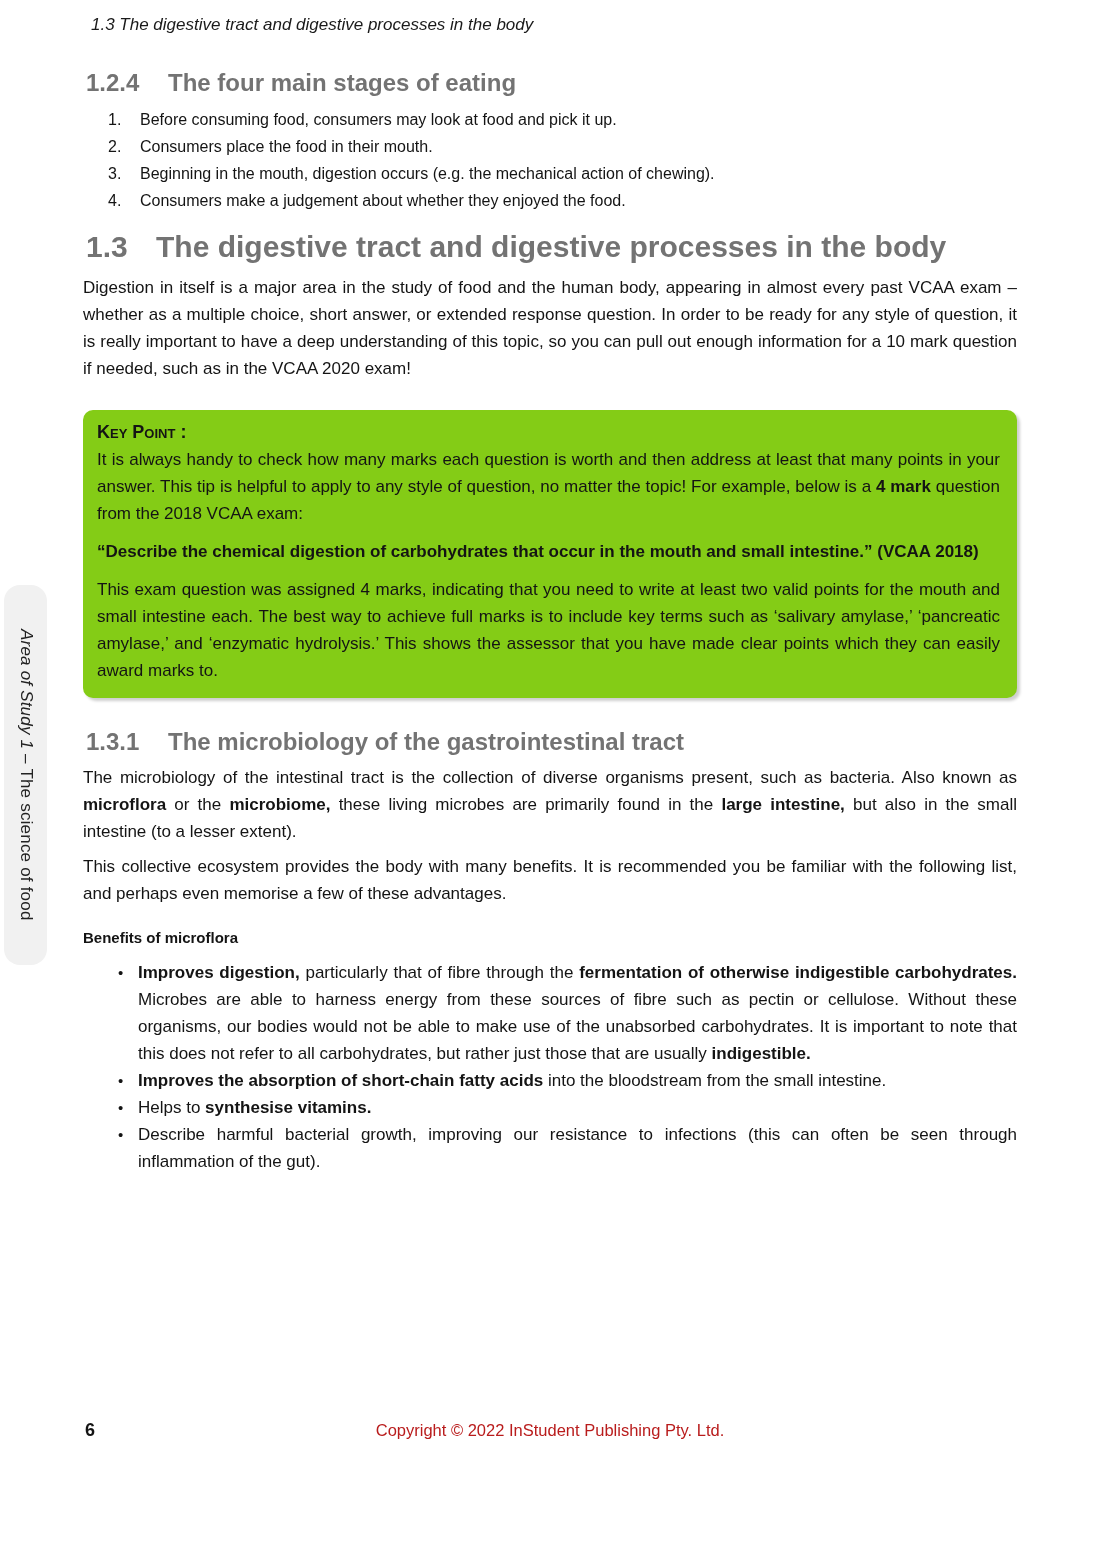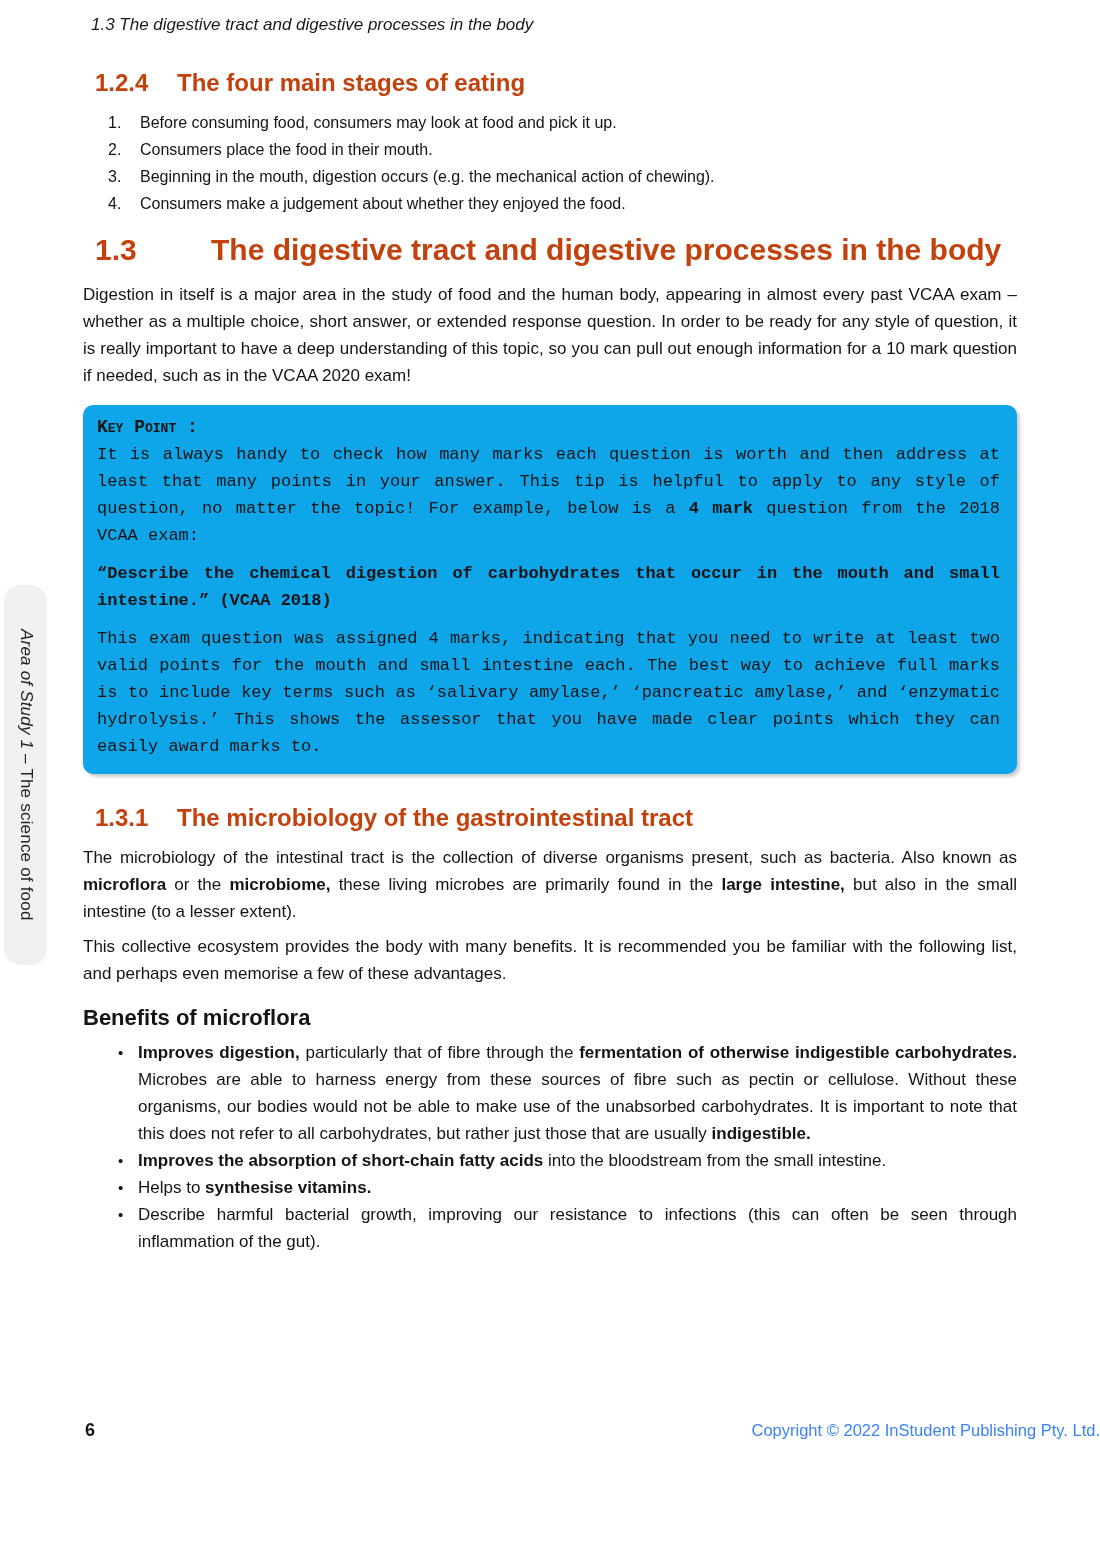--- a/index.html
+++ b/index.html
@@ -12,53 +12,52 @@
     overflow:hidden;
   }
   .content{padding:14px 83px 0 83px;}
   .running-header{
     font-style:italic;
     font-size:17px;
     line-height:21px;
     padding-left:8px;
     color:#1a1a1a;
   }
-  .heading{display:flex;margin:12px;font-weight:bold;color:#c2410c;}
+  .heading{display:flex;margin:3px;font-weight:bold;color:#737373;}
   .h2-size{font-size:24px;line-height:28px;}
-  .h1-size{font-size:30px;line-height:38px;gap:46px;}
+  .h1-size{font-size:30px;line-height:38px;}
   .hnum-sub{width:82px;flex:none;}
   .hnum-main{width:70px;flex:none;}
   .h-124{margin-top:34px;}
   .h-13{margin-top:14px;}
   .h-131{margin-top:30px;}
   ol.stages{margin:9px 0 0 0;padding:0 0 0 57px;list-style:none;counter-reset:it;}
   ol.stages li{
     position:relative;counter-increment:it;
     font-size:16px;line-height:27px;
   }
   ol.stages li::before{content:counter(it) ".";position:absolute;left:-32px;}
   p.body{font-size:17px;line-height:27px;text-align:justify;margin:8px 0 0 0;}
   .keypoint{
-    margin-top:16px;
-    background:#0ea5e9;
+    margin-top:28px;
+    background:#84cc16;
     border-radius:10px;
     box-shadow:3px 3px 3px #cfcfcf;
     padding:9px 17px 14px 14px;
-    font-family:Liberation Mono, monospace;
   }
   .kp-label{
     font-weight:bold;
     font-variant:small-caps;
     font-size:18px;
     line-height:26px;
   }
   .keypoint p.body{margin-top:1px;}
   .keypoint p.kp-quote{margin-top:11px;font-weight:bold;}
   .keypoint p.kp-after{margin-top:11px;}
-  .benefits{margin-top:19px;font-weight:bold;font-size:22px;line-height:24px;}
+  .benefits{margin-top:19px;font-weight:bold;font-size:15px;line-height:24px;}
   ul.bullets{margin:9px 0 0 0;padding:0 0 0 55px;list-style:none;}
   ul.bullets li{
     position:relative;
     font-size:17px;line-height:27px;
     text-align:justify;
   }
   ul.bullets li::before{content:"\2022";position:absolute;left:-20px;font-size:15px;}
   .sidebar-tab{
     position:absolute;
     left:4px;top:585px;
@@ -72,21 +71,21 @@
     color:#222;
     white-space:nowrap;
   }
   .sidebar-tab .it{font-style:italic;}
   .footer-pagenum{
     position:absolute;left:85px;bottom:15px;
     font-weight:bold;font-size:18px;
   }
   .footer-copy{
     position:absolute;left:0;right:0;bottom:16px;
-    text-align:right;font-size:16.5px;color:#3b82f6;
+    text-align:center;font-size:16.5px;color:#b91c1c;
   }
 </style>
 </head>
 <body>
 
 <div class="page">
   <div class="content">
 
     <div class="running-header">1.3 The digestive tract and digestive processes in the body</div>
 

